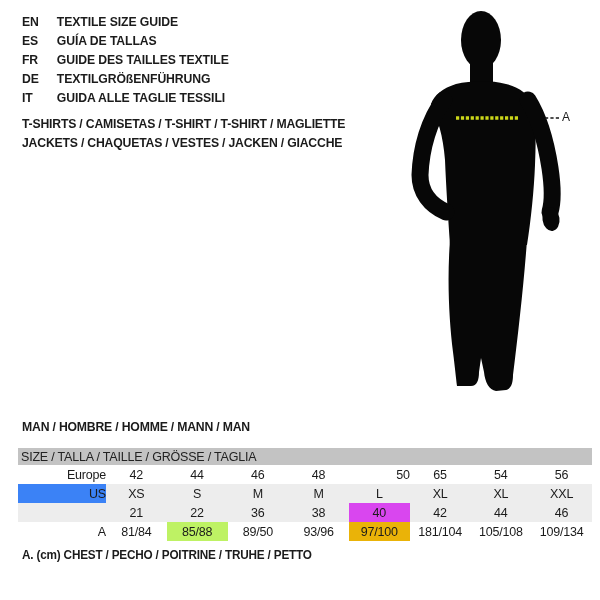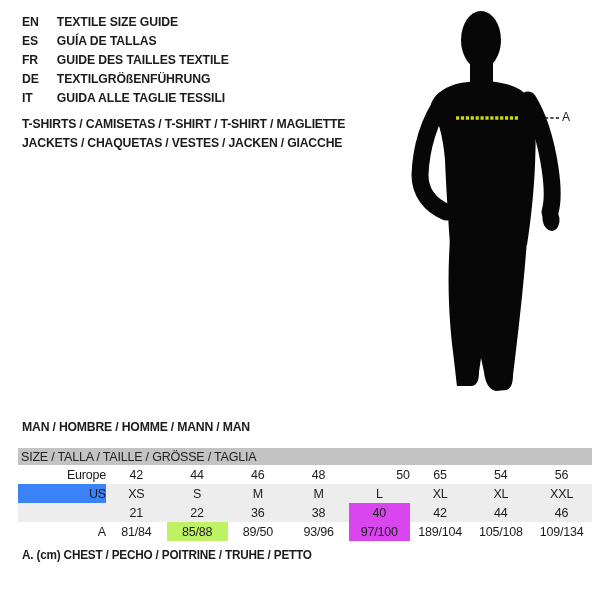--- a/index.html
+++ b/index.html
@@ -160,21 +160,21 @@
     <td style="background: rgb(237, 237, 237);">42</td>
     <td style="background: rgb(237, 237, 237);">44</td>
     <td style="background: rgb(237, 237, 237);">46</td>
   </tr>
   <tr class="r3">
     <td class="row-label" style="background: rgb(255, 255, 255);">A</td>
     <td style="background: rgb(255, 255, 255);">81/84</td>
     <td style="background: #bef264;">85/88</td>
     <td style="background: rgb(255, 255, 255);">89/50</td>
     <td style="background: rgb(255, 255, 255);">93/96</td>
-    <td style="background: #d946ef;">97/100</td>
-    <td style="background: rgb(255, 255, 255);">189/104</td>
+    <td style="background: #eab308;">97/100</td>
+    <td style="background: rgb(255, 255, 255);">181/104</td>
     <td style="background: rgb(255, 255, 255);">105/108</td>
     <td style="background: rgb(255, 255, 255);">109/134</td>
   </tr>
 </tbody>
   </table>
 
 <div class="caption condensed">A. (cm) CHEST / PECHO / POITRINE / TRUHE / PETTO</div>
 
 </body></html>

